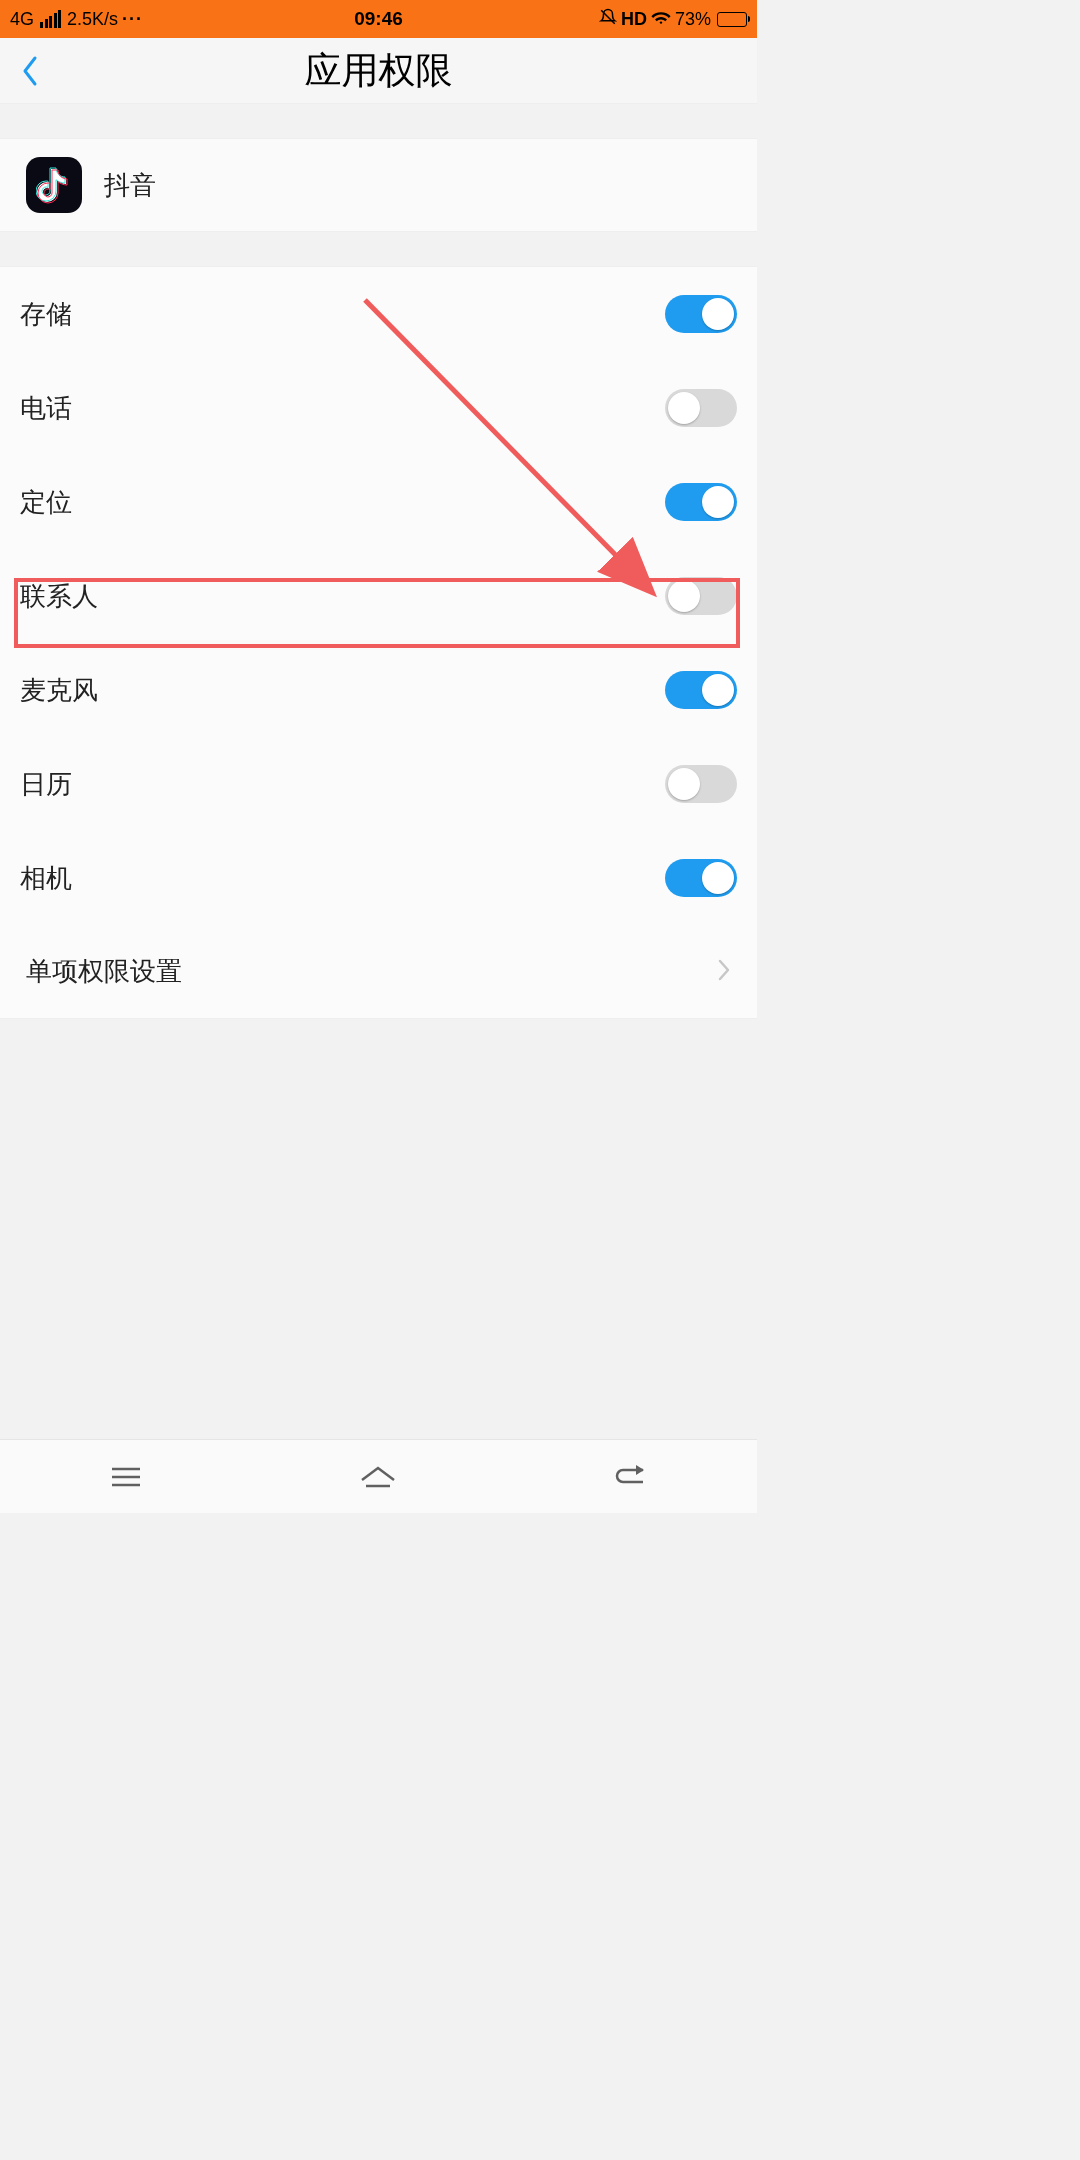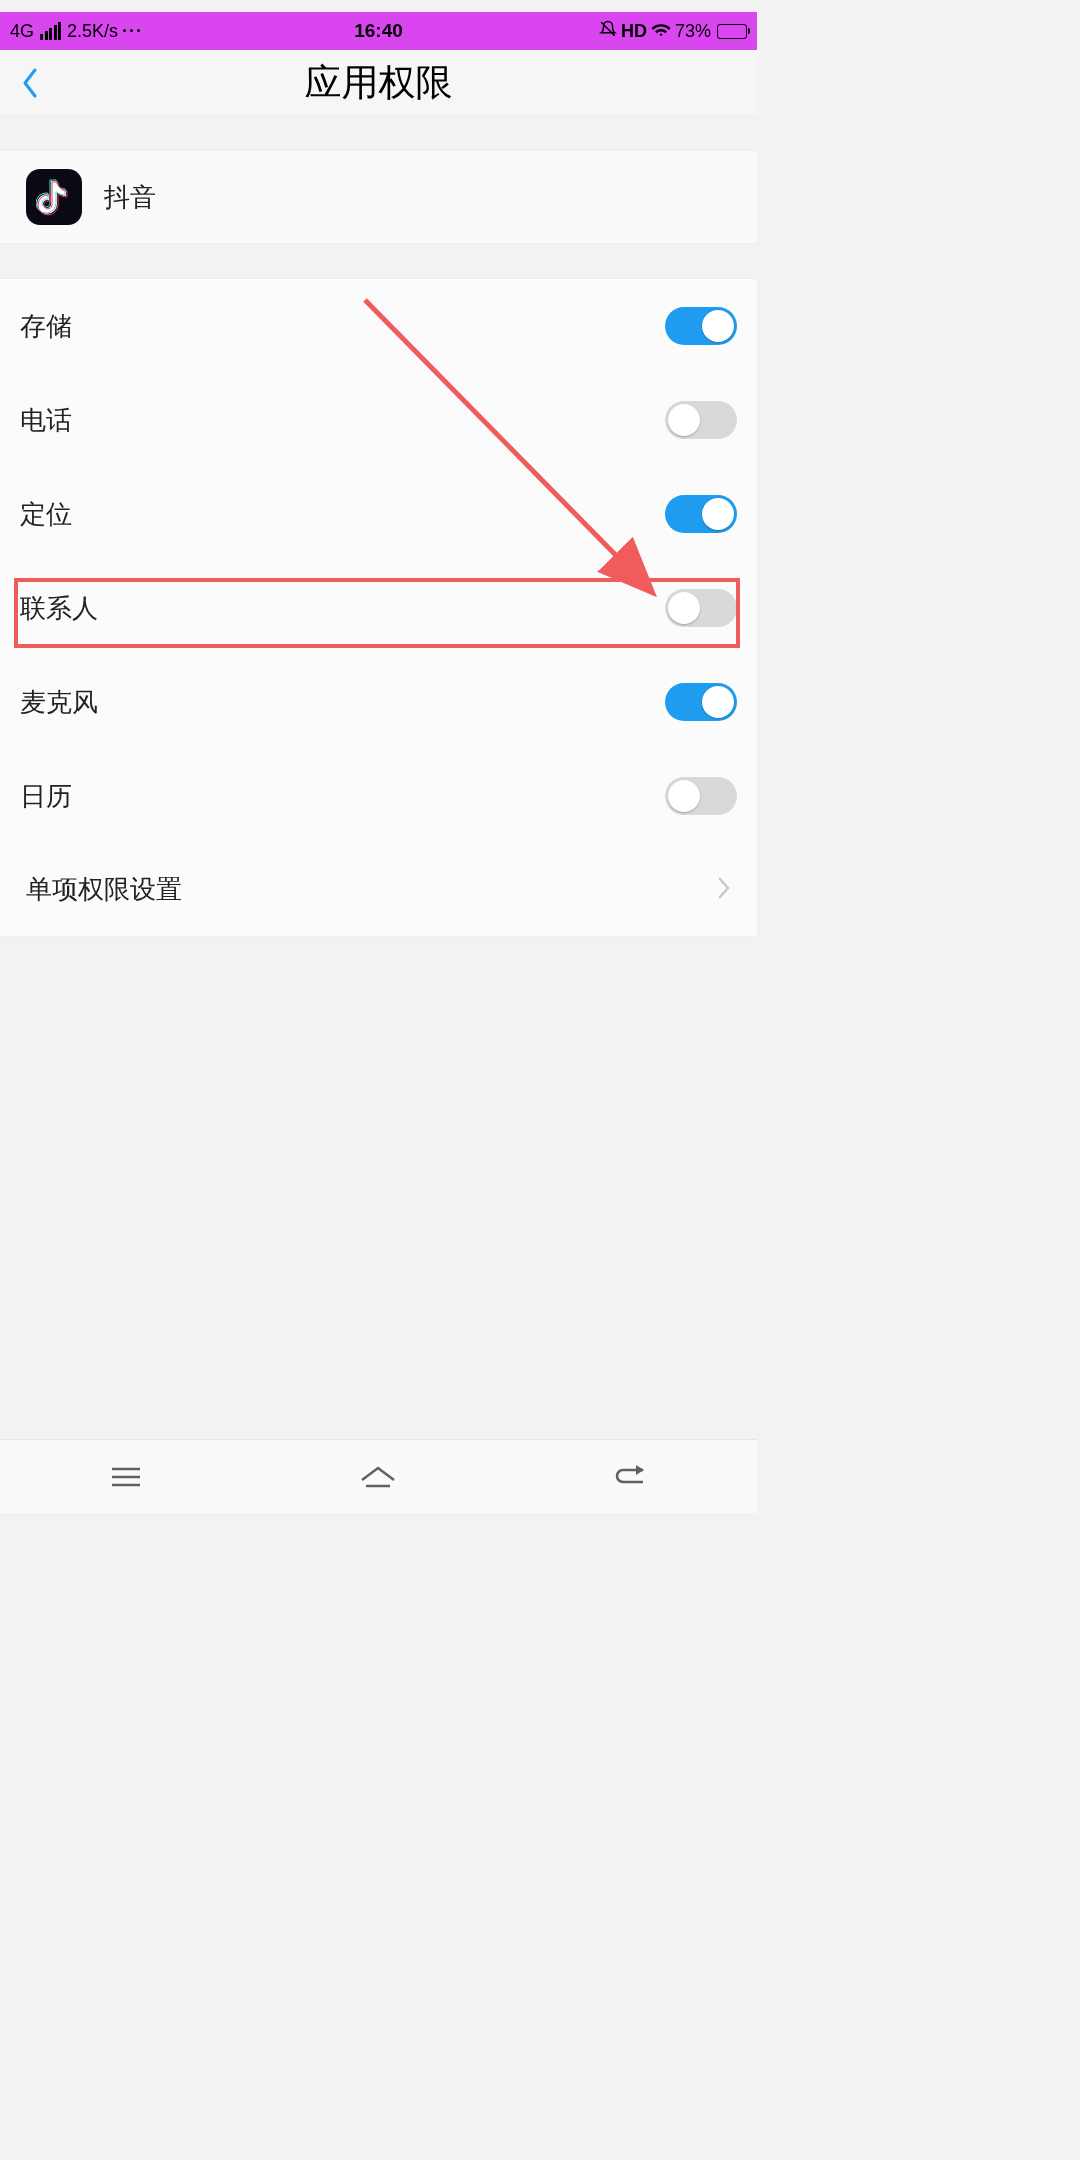--- a/index.html
+++ b/index.html
@@ -7,29 +7,28 @@
   body {
     font-family: -apple-system, "Helvetica Neue", Arial, "PingFang SC", "Microsoft YaHei", sans-serif;
     background: #f2f2f2;
     position: relative;
     overflow: hidden;
   }
 
   
   .status-bar {
     height: 38px;
-    background: #d946ef;
+    background: #f97316;
     display: flex;
     align-items: center;
     justify-content: space-between;
     padding: 0 10px;
     font-size: 18px;
     font-weight: 500;
     color: #000;
-    margin-top: 12px;
   }
   .status-left, .status-right { display: flex; align-items: center; gap: 4px; }
   .status-center { position: absolute; left: 50%; transform: translateX(-50%); font-size: 19px; font-weight: 600;}
   .signal-bars {
     display: inline-flex; align-items: flex-end; gap: 1.5px; margin: 0 2px;
   }
   .signal-bars span {
     width: 3px; background: #000; display: inline-block;
   }
   .signal-bars span:nth-child(1){height:6px}
@@ -156,21 +155,21 @@
     <span class="signal-bars">
       <span></span>
         <span></span>
         <span></span>
         <span></span>
         <span></span>
     </span>
     <span>2.5K/s</span>
     <span class="dots">···</span>
   </div>
-  <div class="status-center">16:40</div>
+  <div class="status-center">09:46</div>
   <div class="status-right">
     <span class="bell-icon">
       <svg width="18" height="18" viewBox="0 0 24 24" fill="none" stroke="#000" stroke-width="2">
         <path d="M18 8a6 6 0 10-12 0c0 7-3 9-3 9h18s-3-2-3-9"></path>
         <line x1="3" y1="3" x2="21" y2="21"></line>
       </svg>
     </span>
     <span style="font-weight:600">HD</span>
     <span class="wifi-icon">
       <svg width="20" height="16" viewBox="0 0 24 20" fill="#000">
@@ -246,20 +245,26 @@
       </div>
   </div>
 
   <div class="perm-item">
     <span class="perm-label">日历</span>
     <div class="toggle off">
         <div class="knob"></div>
       </div>
   </div>
 
+  <div class="perm-item">
+    <span class="perm-label">相机</span>
+    <div class="toggle on">
+        <div class="knob"></div>
+      </div>
+  </div>
 
   <div class="link-item">
     <span class="perm-label">单项权限设置</span>
     <span class="chevron">
       <svg width="14" height="24" viewBox="0 0 14 24">
           <polyline points="3,3 11,12 3,21" fill="none" stroke="#c7c7c7" stroke-width="2.5" stroke-linecap="round" stroke-linejoin="round"></polyline>
         </svg>
     </span>
   </div>
 </div>

